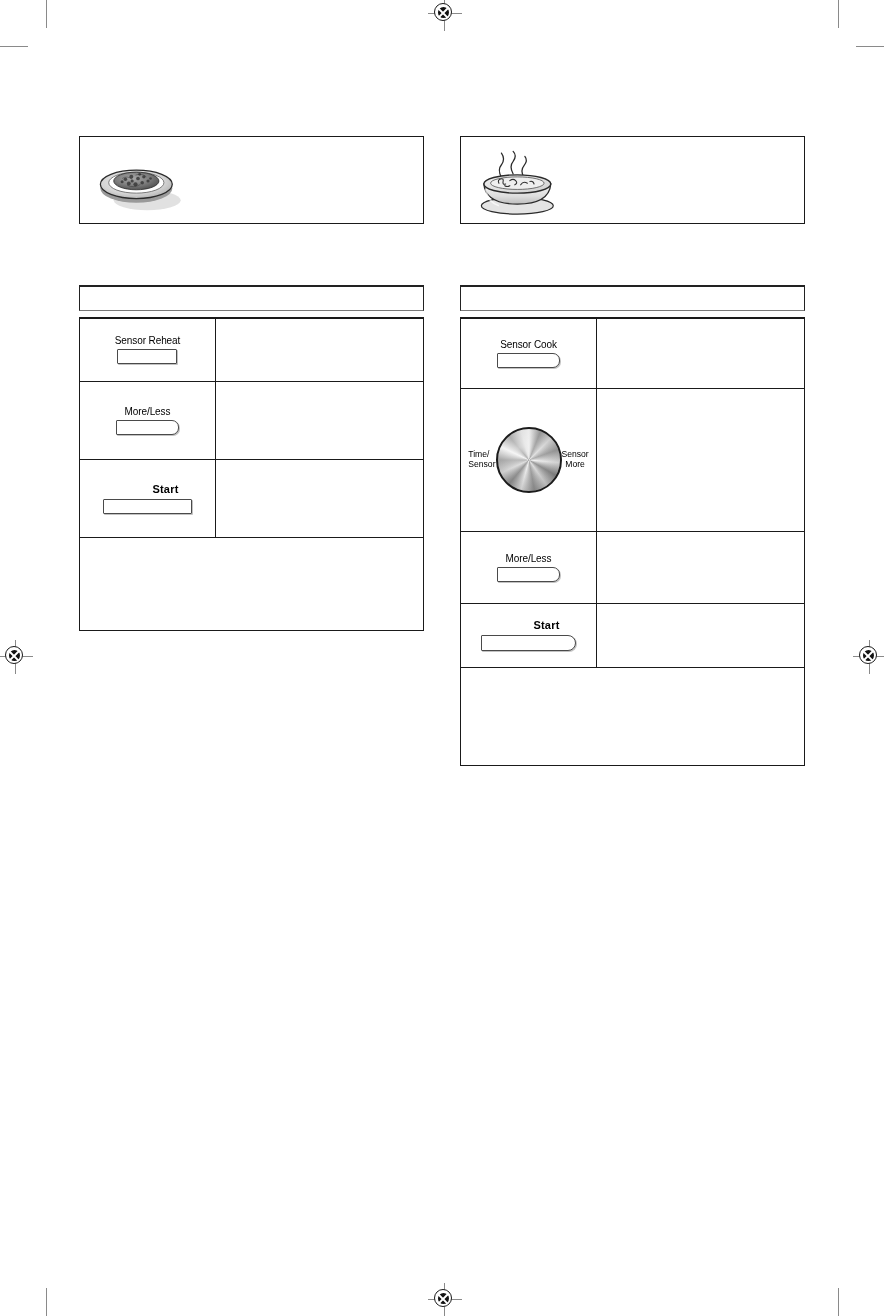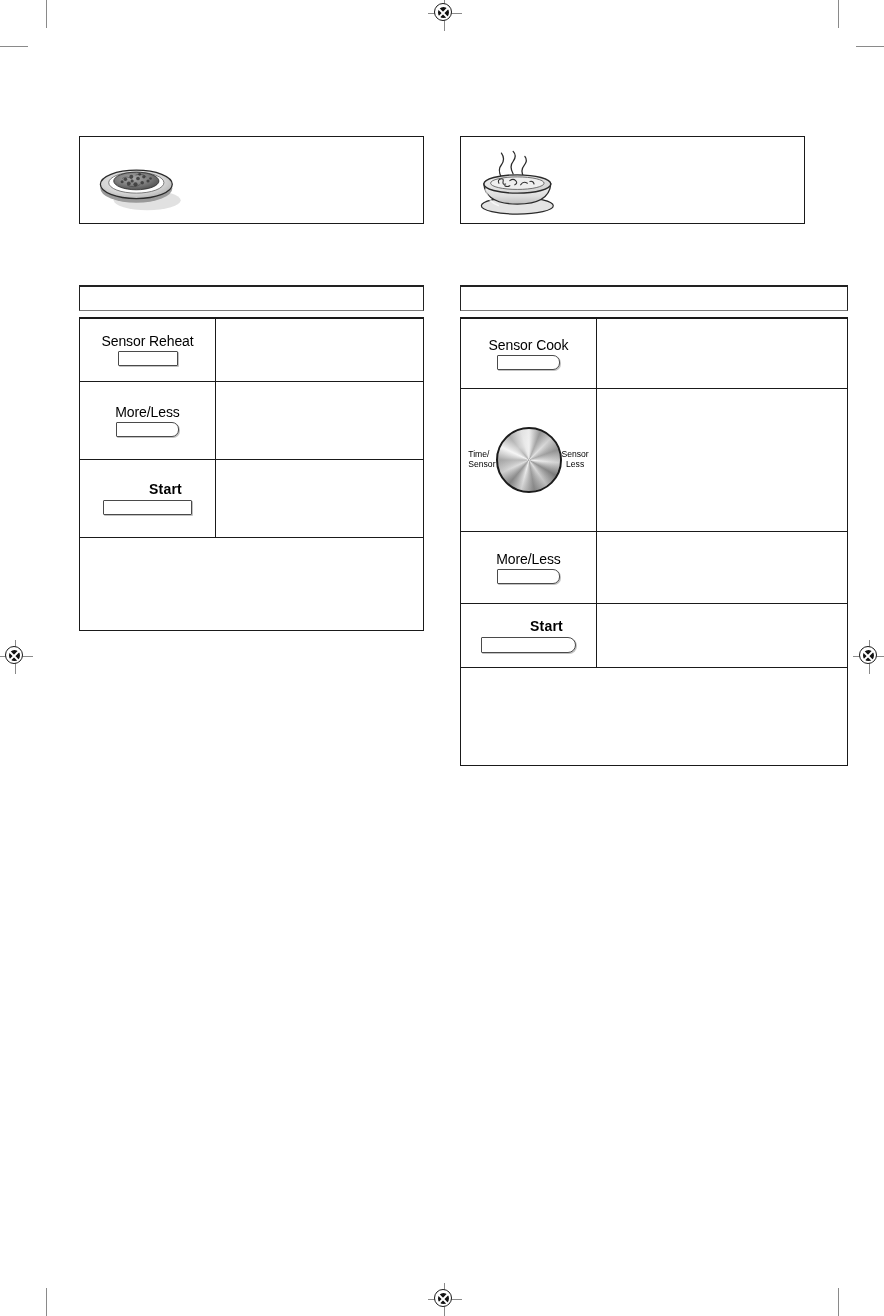--- a/index.html
+++ b/index.html
@@ -134,28 +134,28 @@
   }
 
   
   .key-wrap {
     display: flex;
     flex-direction: column;
     align-items: center;
     line-height: 1;
   }
   .key-label {
-    font-size: 14px;
+    font-size: 10px;
     letter-spacing: -0.1px;
     margin-bottom: 3px;
     white-space: nowrap;
     color: #000;
   }
   .key-label.big {
-    font-size: 14px;
+    font-size: 11px;
     font-weight: 600;
     letter-spacing: 0.2px;
     margin-bottom: 4px;
     margin-left: 36px;
   }
   .key-btn {
     border: 1.2px solid #4a4a4a;
     background: #ffffff;
     box-sizing: border-box;
     box-shadow: 1px 1px 0 rgba(120,120,120,0.45);
@@ -363,21 +363,21 @@
       <path d="M31 45 q-2 -4 2 -5 q4 -1 3 3 q-1 4 3 3"></path>
       <path d="M44 42 q4 -3 7 0 q3 3 -1 5"></path>
       <path d="M57 47 q3 -5 8 -2"></path>
       <path d="M68 43 q4 -1 5 3"></path>
       <path d="M38 48 q3 2 6 0"></path>
     </g>
     <path d="M15 52 q3 16 16 20" stroke="#ffffff" stroke-width="2" fill="none" opacity="0.65"></path>
   </svg>
 </div>
 
-<div class="panel" style="left:460px;top:285px;width:388px;border-radius:27px;">
+<div class="panel" style="left:460px;top:285px;width:345px;border-radius:27px;">
   <div class="panel-header">
     <span></span>
   </div>
   <div class="panel-table">
 
     <div class="trow" style="height:70px;">
       <div class="cell-control" style="width:136px;">
         <div class="key-wrap">
           <div class="key-label">Sensor Cook</div>
           <div class="key-btn r"></div>
@@ -389,21 +389,21 @@
     <div class="trow" style="height:143px;">
       <div class="cell-control" style="width:136px;">
         <div class="dial-group">
           <div class="dial-side left">
             <div>Time/</div>
             <div>Sensor</div>
           </div>
           <div class="dial"></div>
           <div class="dial-side right">
             <div>Sensor</div>
-            <div>Less</div>
+            <div>More</div>
           </div>
         </div>
       </div>
       <div class="cell-desc"></div>
     </div>
 
     <div class="trow" style="height:72px;">
       <div class="cell-control" style="width:136px;">
         <div class="key-wrap">
           <div class="key-label">More/Less</div>

